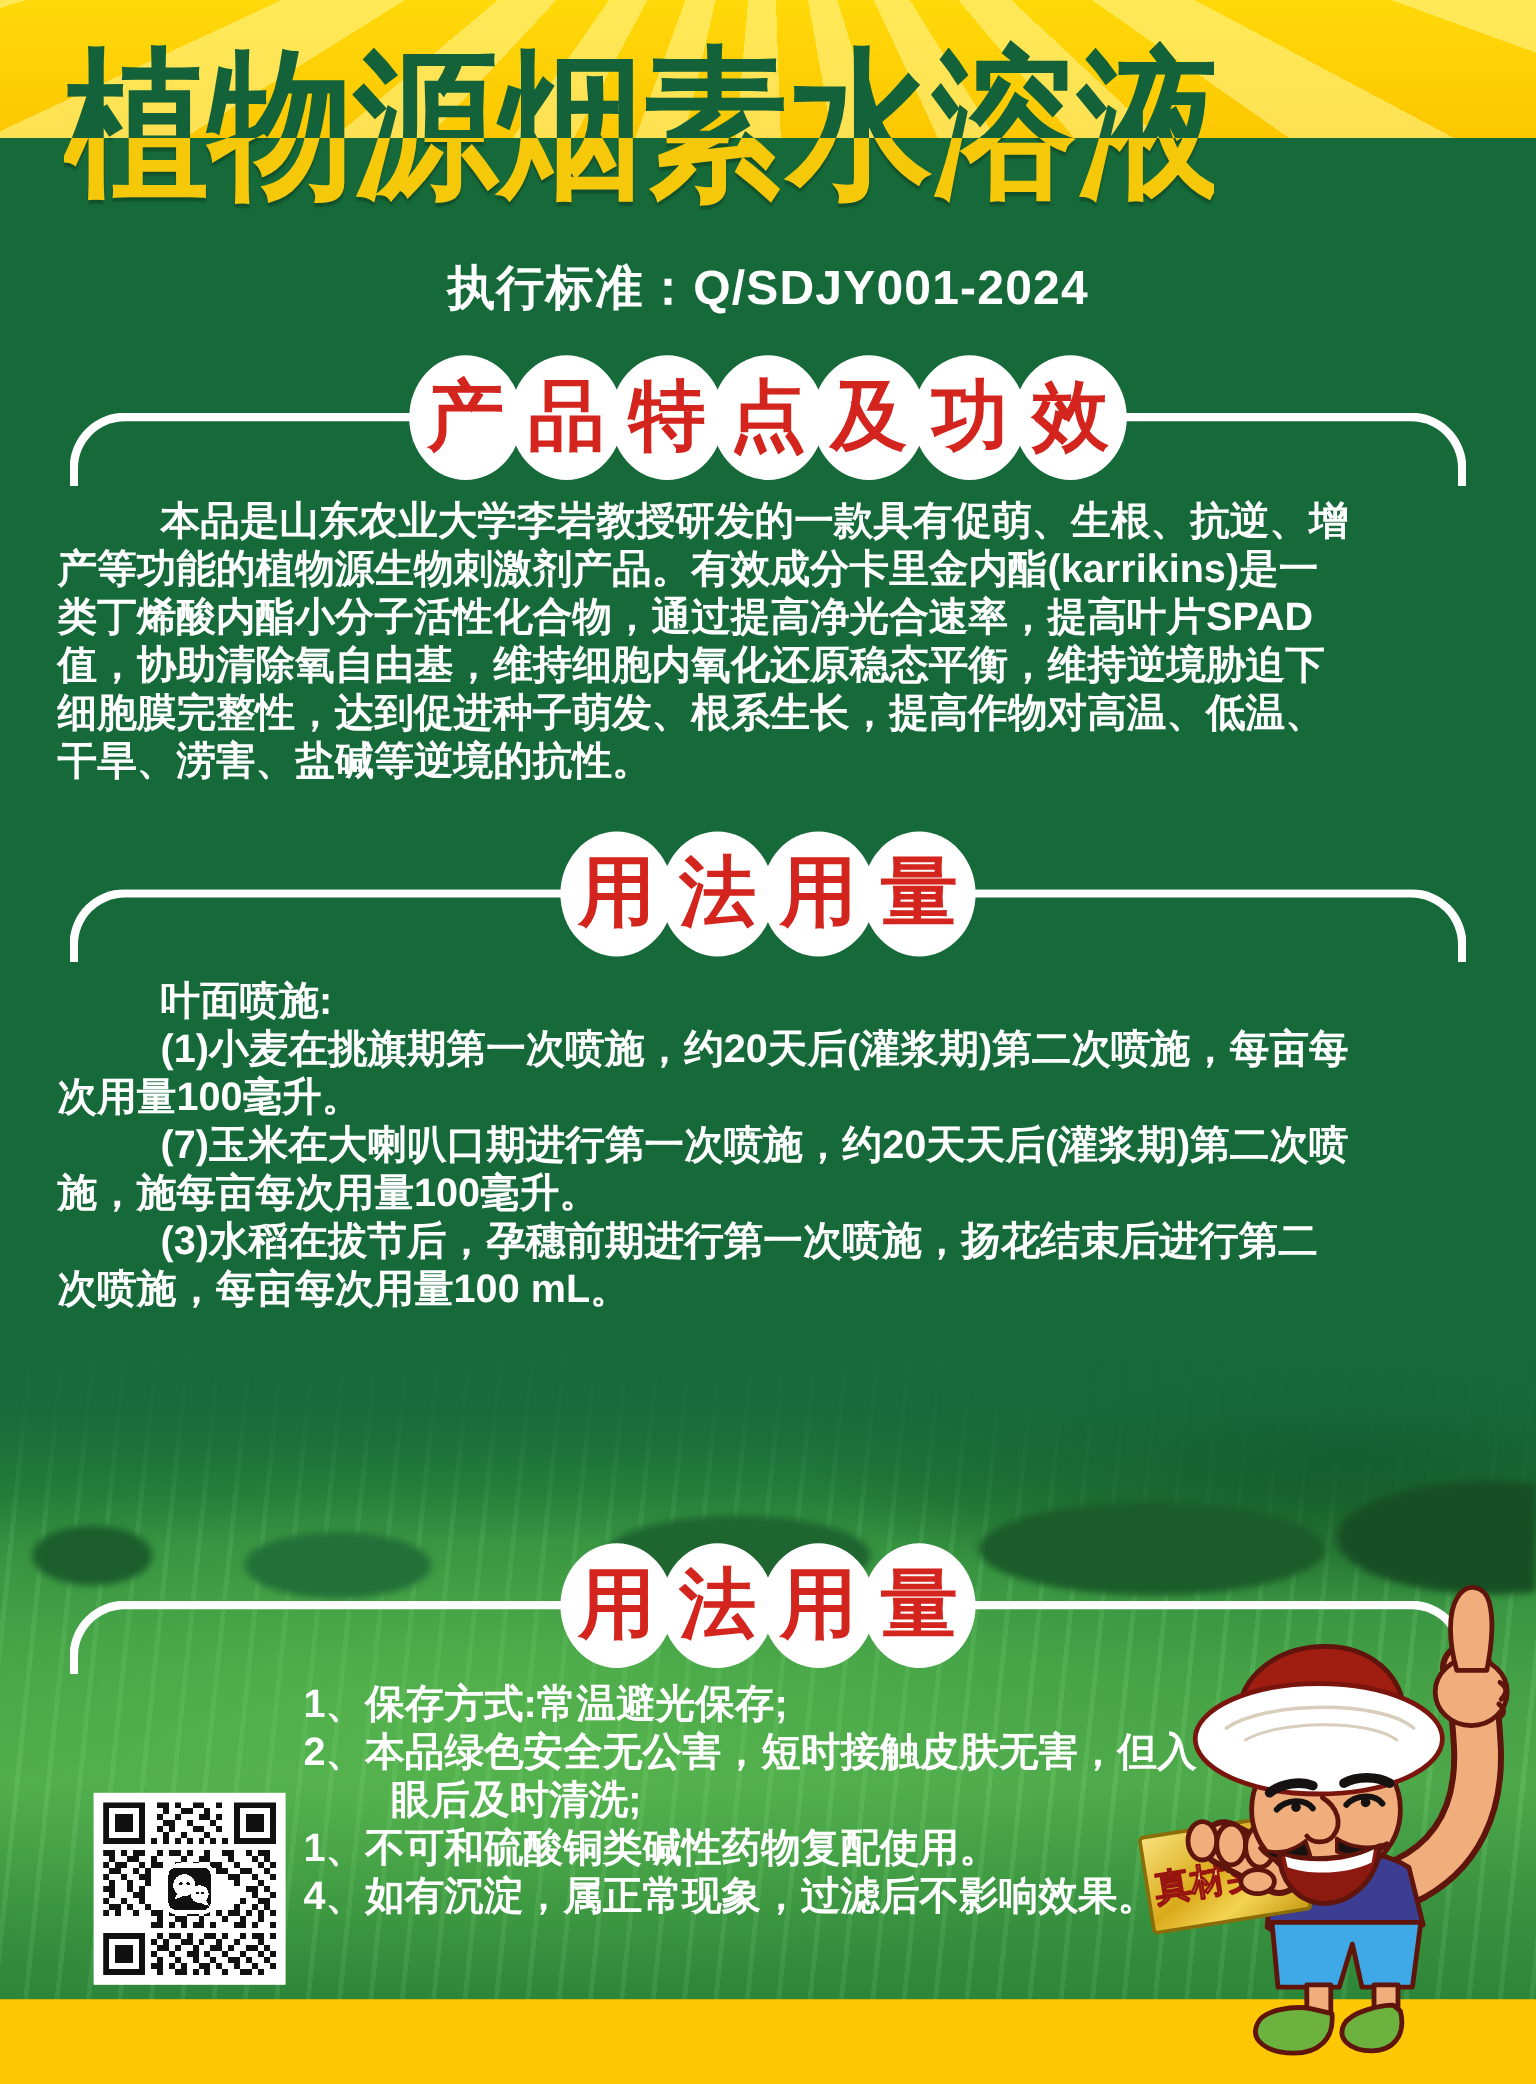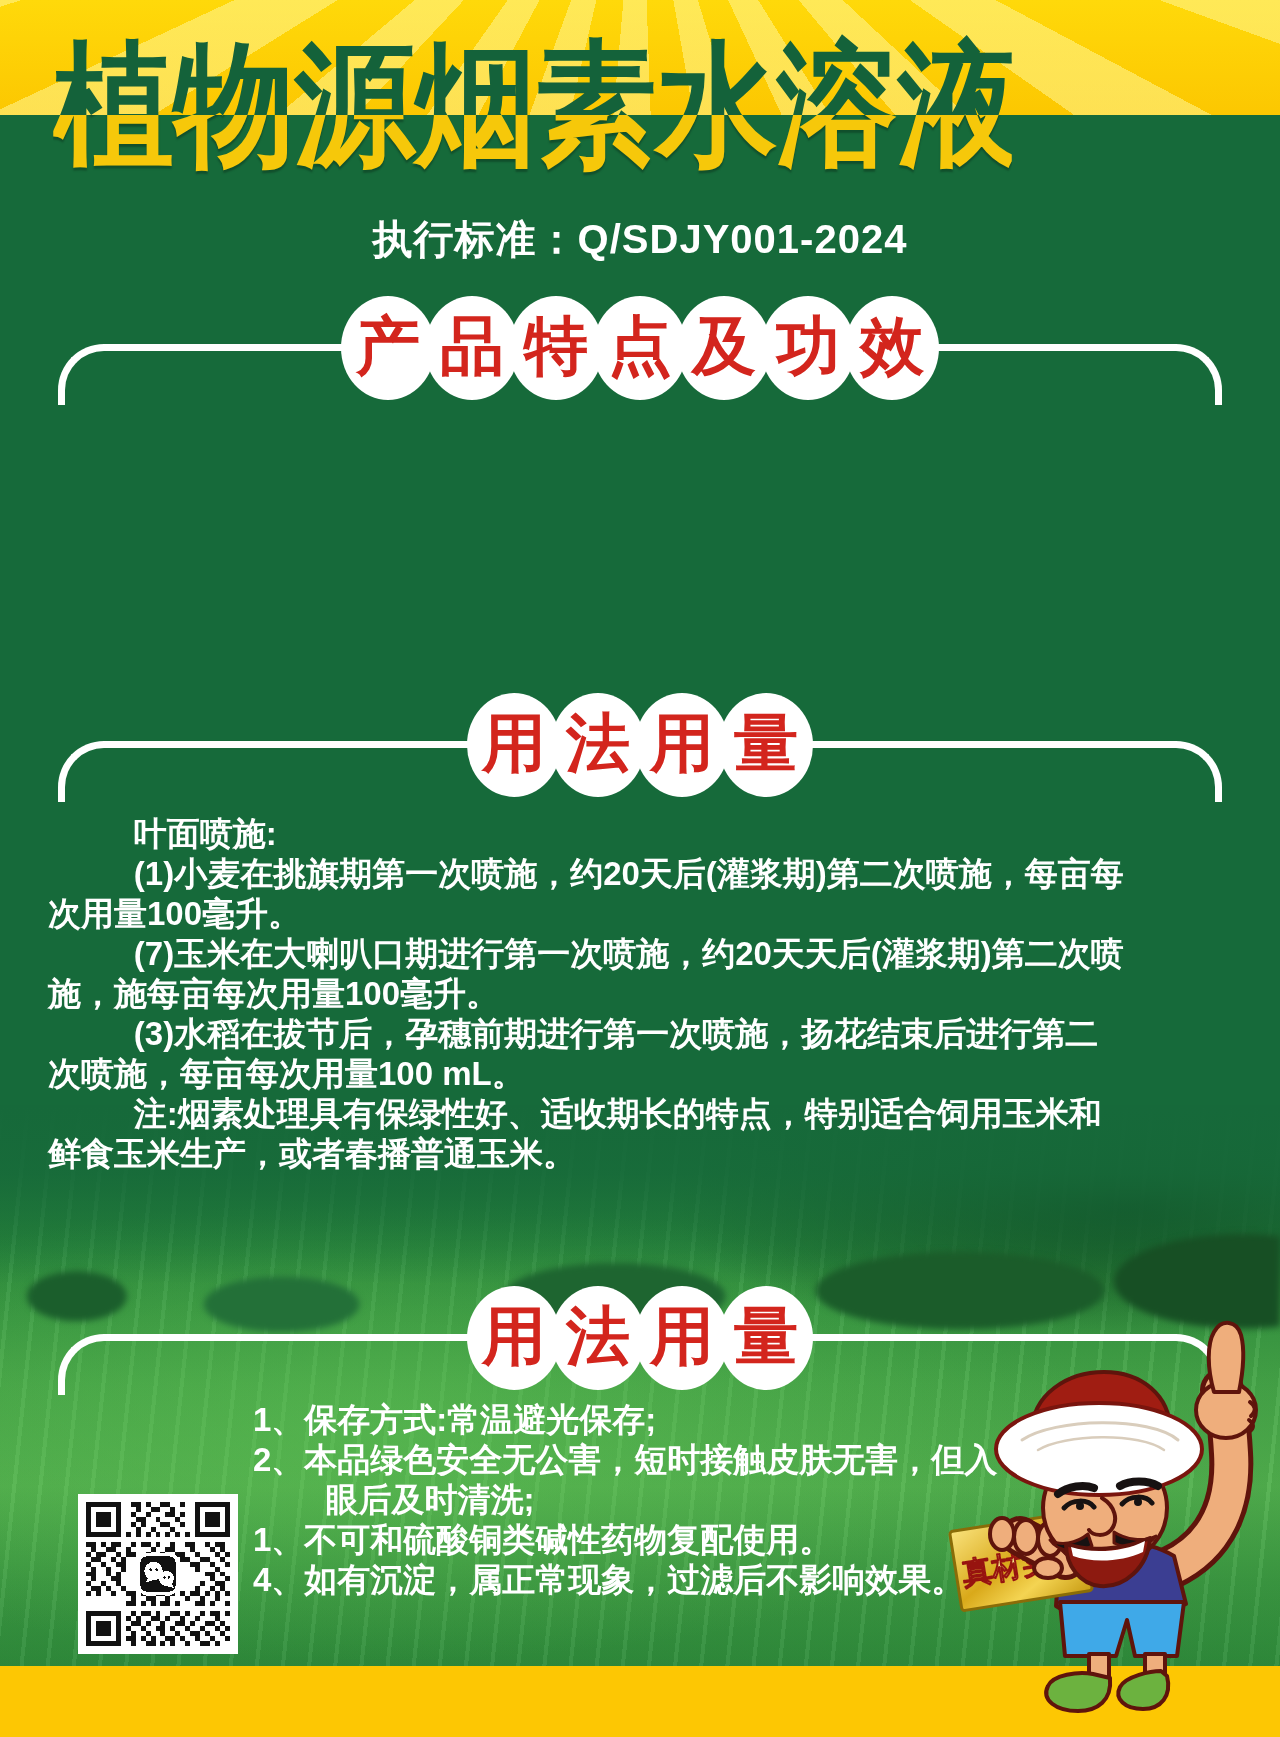--- a/index.html
+++ b/index.html
@@ -113,20 +113,23 @@
       <div class="bubble">
           <b>功</b>
         </div>
       <div class="bubble">
           <b>效</b>
         </div>
     </div>
     <div class="hline right"></div>
   </div>
 
+  <div class="para" id="para1">
+    <p>本品是山东农业大学李岩教授研发的一款具有促萌、生根、抗逆、增产等功能的植物源生物刺激剂产品。有效成分卡里金内酯(karrikins)是一类丁烯酸内酯小分子活性化合物，通过提高净光合速率，提高叶片SPAD值，协助清除氧自由基，维持细胞内氧化还原稳态平衡，维持逆境胁迫下细胞膜完整性，达到促进种子萌发、根系生长，提高作物对高温、低温、干旱、涝害、盐碱等逆境的抗性。</p>
+  </div>
 
   <div class="sec-head" id="sec2">
     <div class="hline left"></div>
     <div class="bubbles">
       <div class="bubble">
           <b>用</b>
         </div>
       <div class="bubble">
           <b>法</b>
         </div>
@@ -138,21 +141,20 @@
         </div>
     </div>
     <div class="hline right"></div>
   </div>
 
   <div class="para" id="para2">
     <p>叶面喷施:</p>
     <p>(1)小麦在挑旗期第一次喷施，约20天后(灌浆期)第二次喷施，每亩每次用量100毫升。</p>
     <p>(7)玉米在大喇叭口期进行第一次喷施，约20天天后(灌浆期)第二次喷施，施每亩每次用量100毫升。</p>
     <p>(3)水稻在拔节后，孕穗前期进行第一次喷施，扬花结束后进行第二次喷施，每亩每次用量100 mL。</p>
-    <p>注:烟素处理具有保绿性好、适收期长的特点，特别适合饲用玉米和鲜食玉米生产，或者春播普通玉米。</p>
   </div>
 
   <div class="sec-head" id="sec3">
     <div class="hline left"></div>
     <div class="bubbles">
       <div class="bubble">
           <b>用</b>
         </div>
       <div class="bubble">
           <b>法</b>

